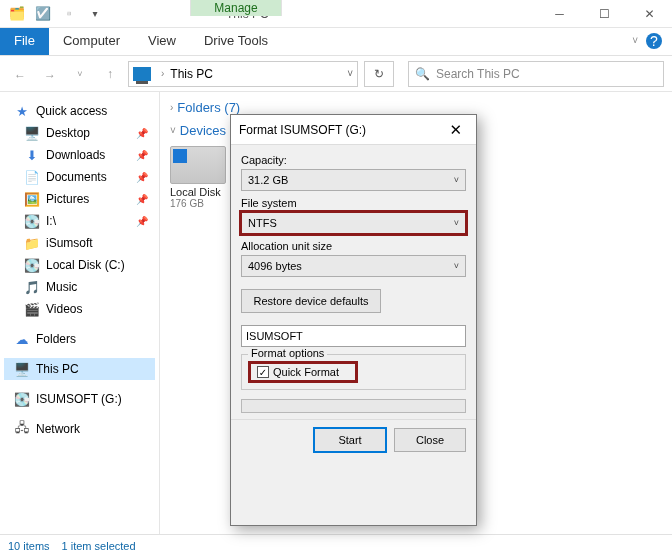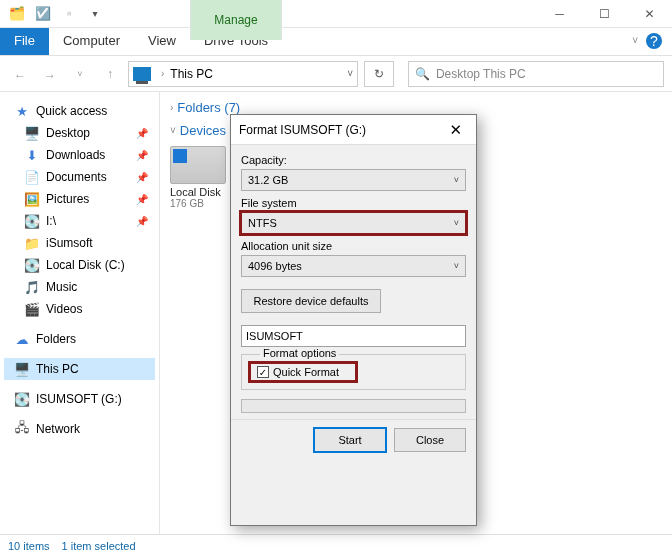--- a/index.html
+++ b/index.html
@@ -11,21 +11,21 @@
   .qat-icon { width: 22px; height: 22px; display: flex; align-items: center; justify-content: center; font-size: 13px; }
   .title { flex: 1; text-align: left; padding-left: 120px; color: #555; }
   .winbtns { display: flex; }
   .winbtn { width: 45px; height: 28px; display: flex; align-items: center; justify-content: center; color: #555; font-size: 12px; }
   
   
   .ribbon { display: flex; height: 28px; border-bottom: 1px solid #e1e1e1; position: relative; }
   .file-tab { background: #1979ca; color: #fff; padding: 5px 14px; font-size: 13px; }
   .tab { padding: 5px 14px; font-size: 13px; color: #333; }
   .tab-context { position: relative; }
-  .manage-hdr { position: absolute; top: -28px; left: 0; width: 100%; height: 40px; background: #ceead0; color: #1d6f1d; display: flex; align-items: center; justify-content: center; font-size: 12px; border-left: 1px solid #e1e1e1; border-right: 1px solid #e1e1e1;}
+  .manage-hdr { position: absolute; top: -28px; left: 0; width: 100%; height: 16px; background: #ceead0; color: #1d6f1d; display: flex; align-items: center; justify-content: center; font-size: 12px; border-left: 1px solid #e1e1e1; border-right: 1px solid #e1e1e1;}
   .help-icon { position: absolute; right: 10px; top: 5px; color: #1979ca; font-size: 14px; background: #1979ca; color:#fff; width:16px; height:16px; border-radius:50%; text-align:center; line-height:16px;}
   
   
   .navbar { height: 36px; display: flex; align-items: center; padding: 4px 8px; gap: 6px; border-bottom: 1px solid #e5e5e5; }
   .navbtn { width: 24px; height: 24px; display:flex; align-items:center; justify-content:center; color: #999; }
   .addrbox { flex: 0 0 230px; height: 26px; border: 1px solid #ccc; display: flex; align-items: center; padding: 0 4px; background:#fff; }
   .pc-icon { width:18px; height:14px; background:#197dc5; margin-right:6px; position:relative; }
   .pc-icon::after { content:''; position:absolute; bottom:-3px; left:3px; width:12px; height:3px; background:#555; }
   .addr-sep { color:#888; margin-left:4px; font-size:10px;}
   .refresh { width:30px; height:26px; border:1px solid #ccc; display:flex; align-items:center; justify-content:center; color:#555; }
@@ -63,21 +63,21 @@
   .dlg-close { margin-left:auto; font-size:15px; padding:0 6px;}
   .dlg-body { padding:6px 10px; display:flex; flex-direction:column; gap:3px;}
   .lbl { font-size:11px; color:#000; margin-top:3px;}
   .combo { height:22px; border:1px solid #adadad; background:#e9e9e9; display:flex; align-items:center; padding:0 6px; font-size:11px; position:relative;}
   .combo .cv { flex:1;}
   .combo .dv { font-size:9px; color:#444;}
   .combo.hl { outline:3px solid #8b1a1a; outline-offset:-1px;}
   .btn { height:24px; border:1px solid #adadad; background:#e6e6e6; font-size:11px; display:inline-flex; align-items:center; justify-content:center; padding:0 10px;}
   .txtinput { height:22px; border:1px solid #a0a0a0; background:#fff; padding:0 4px; font-size:11px; display:flex; align-items:center;}
   .fieldset { border:1px solid #c8c8c8; padding:6px; margin-top:4px; position:relative;}
-  .fieldset-lbl { position:absolute; top:-8px; left:18px; background:#f0f0f0; padding:0 3px; font-size:11px;}
+  .fieldset-lbl { position:absolute; top:-8px; left:6px; background:#f0f0f0; padding:0 3px; font-size:11px;}
   .chkrow { display:flex; align-items:center; gap:4px; font-size:11px; border:3px solid #8b1a1a; padding:2px 6px; width:110px;}
   .chkbox { width:12px; height:12px; border:1px solid #555; background:#fff; display:flex; align-items:center; justify-content:center; font-size:10px; color:#000;}
   .dlg-btns { display:flex; gap:8px; justify-content:flex-end; padding:8px 10px; border-top:1px solid #ddd; margin-top:auto;}
   .dlg-btns .btn { width:72px;}
   .dlg-btns .btn.primary { border:1px solid #0078d7; outline:1px solid #0078d7;}
   .progress { height:14px; border:1px solid #b8b8b8; background:#e8e8e8; margin-top:6px;}
   
   
   .statusbar { height:22px; border-top:1px solid #e1e1e1; display:flex; align-items:center; padding:0 8px; gap:12px; color:#1068a8; font-size:11px;}
   .hidden-drive-text { position:absolute; left:375px; top:170px; font-size:12px; z-index:1;}
@@ -120,21 +120,21 @@
   <div class="navbtn">↑</div>
   <div class="addrbox">
     <span class="pc-icon"></span>
     <span class="addr-sep">›</span>
     <span style="margin-left:6px;">This PC</span>
     <span style="margin-left:auto;font-size:10px;color:#666;">˅</span>
   </div>
   <div class="refresh">↻</div>
   <div class="searchbox">
     <span class="sicon">🔍</span>
-    <span>Desktop This PC</span>
+    <span>Search This PC</span>
   </div>
 </div>
 
 <div class="body">
 
   <div class="sidebar">
     <div class="sb-item top">
       <span class="sb-icon icon-blue">★</span>
       <span>Quick access</span>
     </div>

